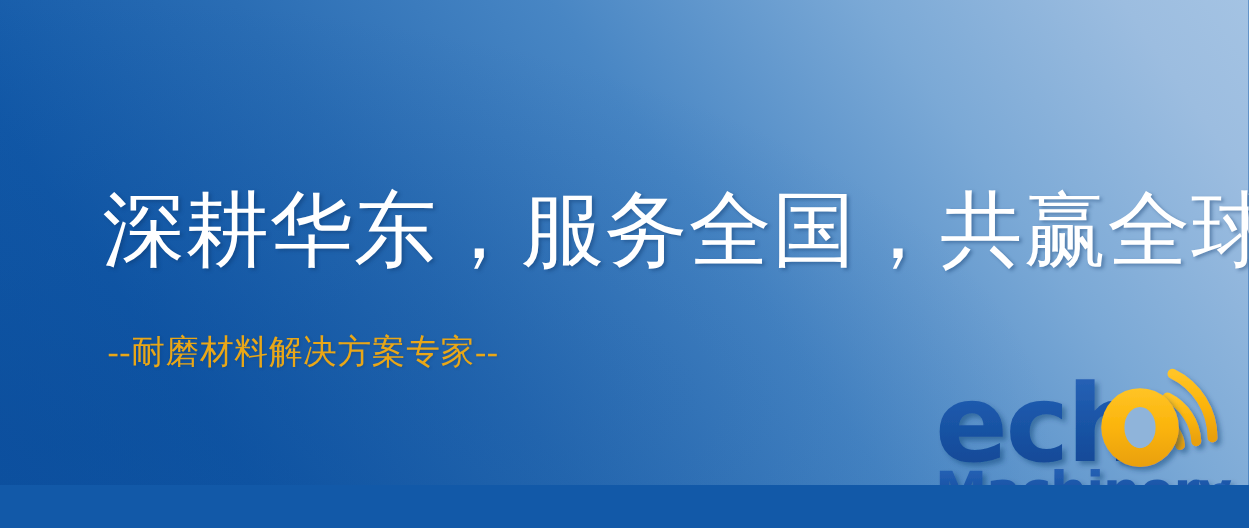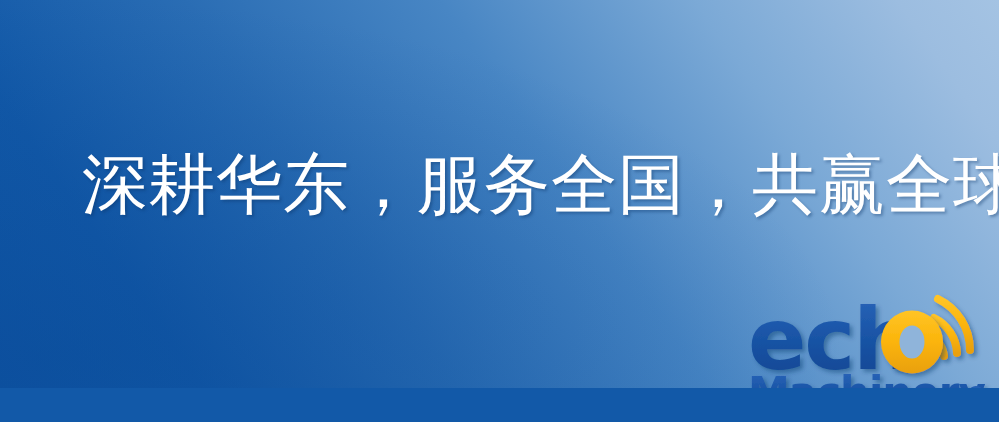--- a/index.html
+++ b/index.html
@@ -71,20 +71,21 @@
     font-weight:bold;
   }
 </style>
 </head>
 <body>
 
 <div id="banner">
 
   <div id="headline">深耕华东，服务全国，共赢全球</div>
 
+  <div id="subtitle">--耐磨材料解决方案专家--</div>
 
   <div id="logo">
     <svg viewBox="0 0 251 130" xmlns="http://www.w3.org/2000/svg" aria-hidden="true">
       <defs>
         <filter id="ds" x="-25%" y="-25%" width="160%" height="160%">
           <feDropShadow dx="3" dy="3" stdDeviation="2.2" flood-color="#0d3768" flood-opacity="0.42"></feDropShadow>
         </filter>
         <linearGradient id="blueGrad" x1="0" y1="0" x2="0" y2="1">
           <stop offset="0%" stop-color="#2b66bb"></stop>
           <stop offset="45%" stop-color="#1a55a7"></stop>

